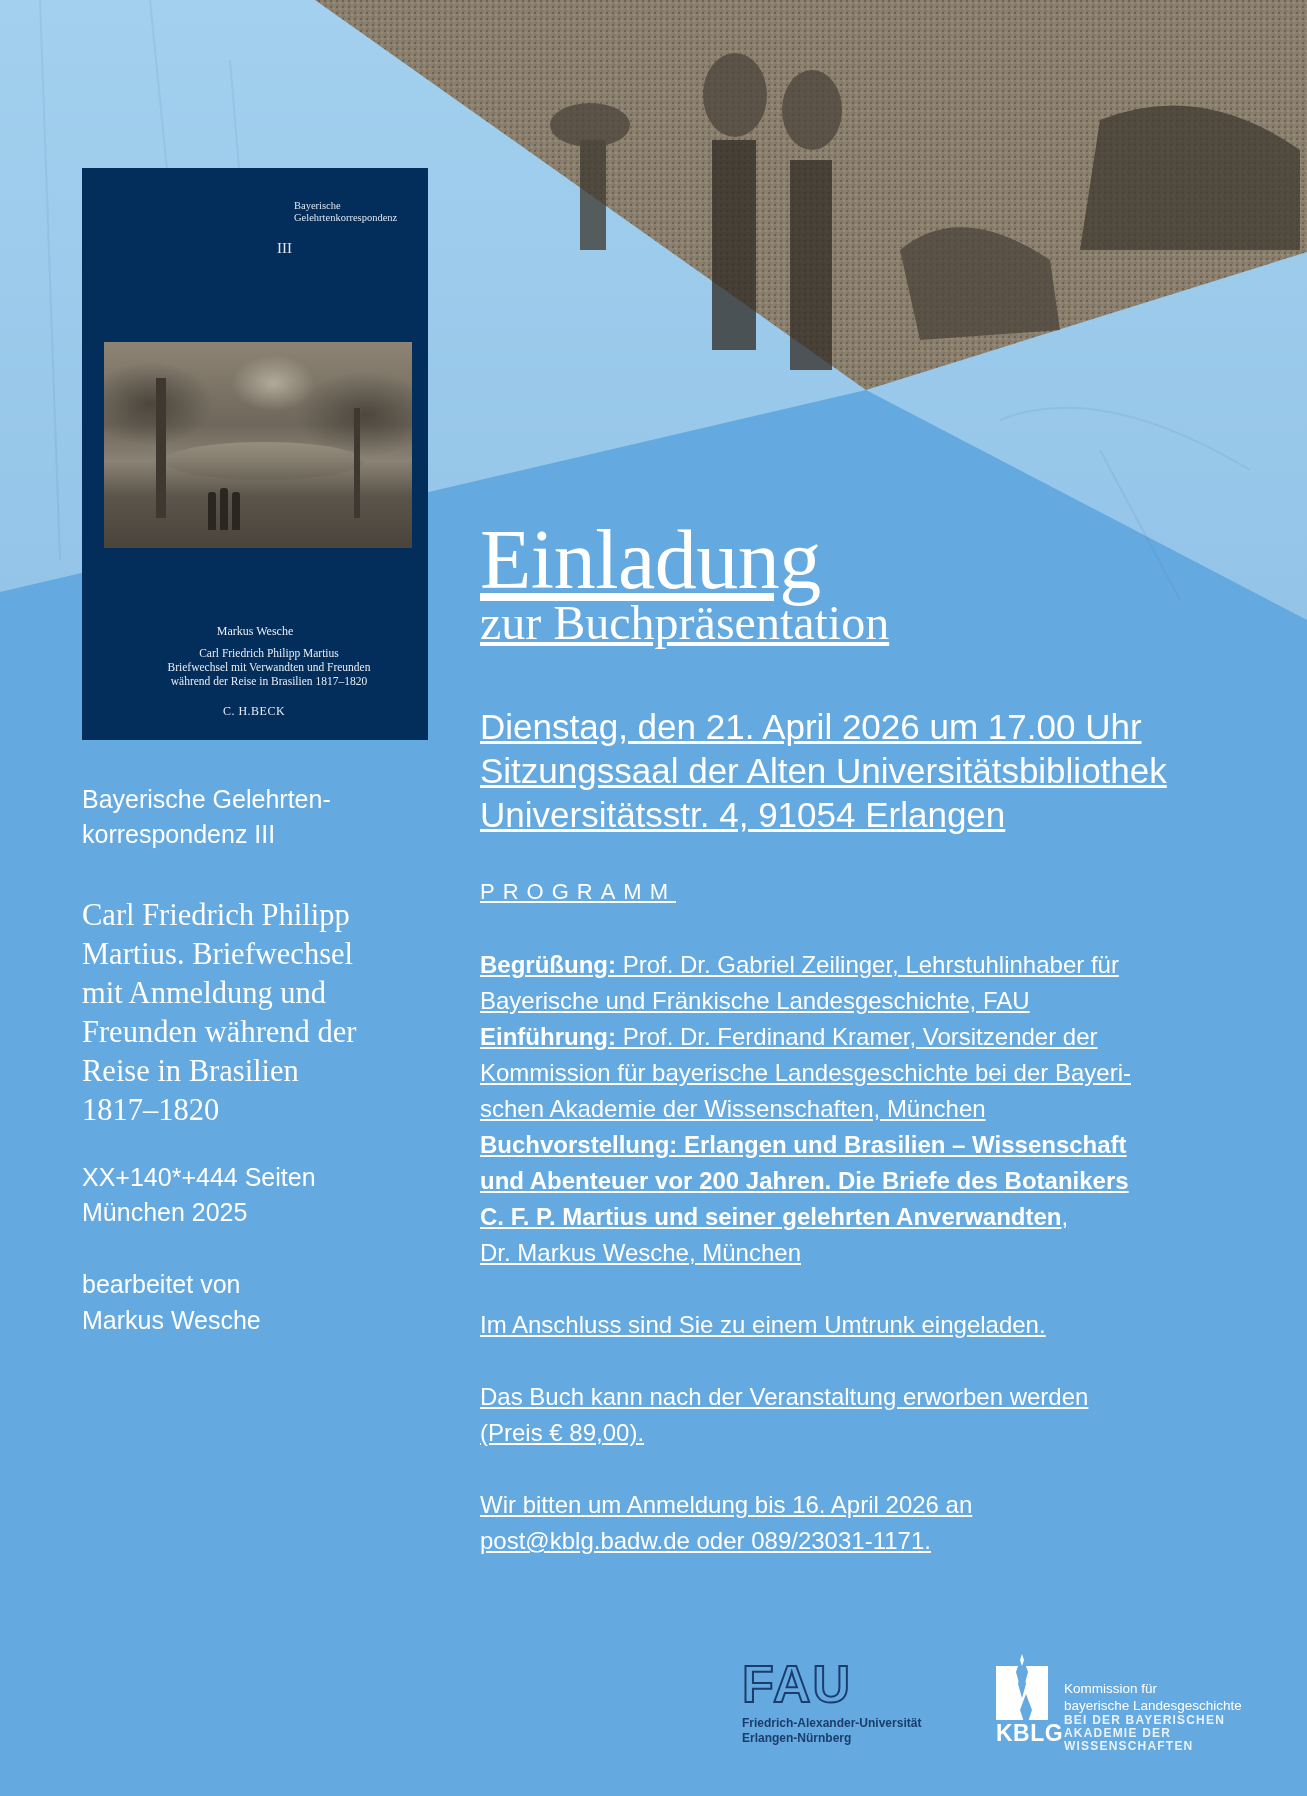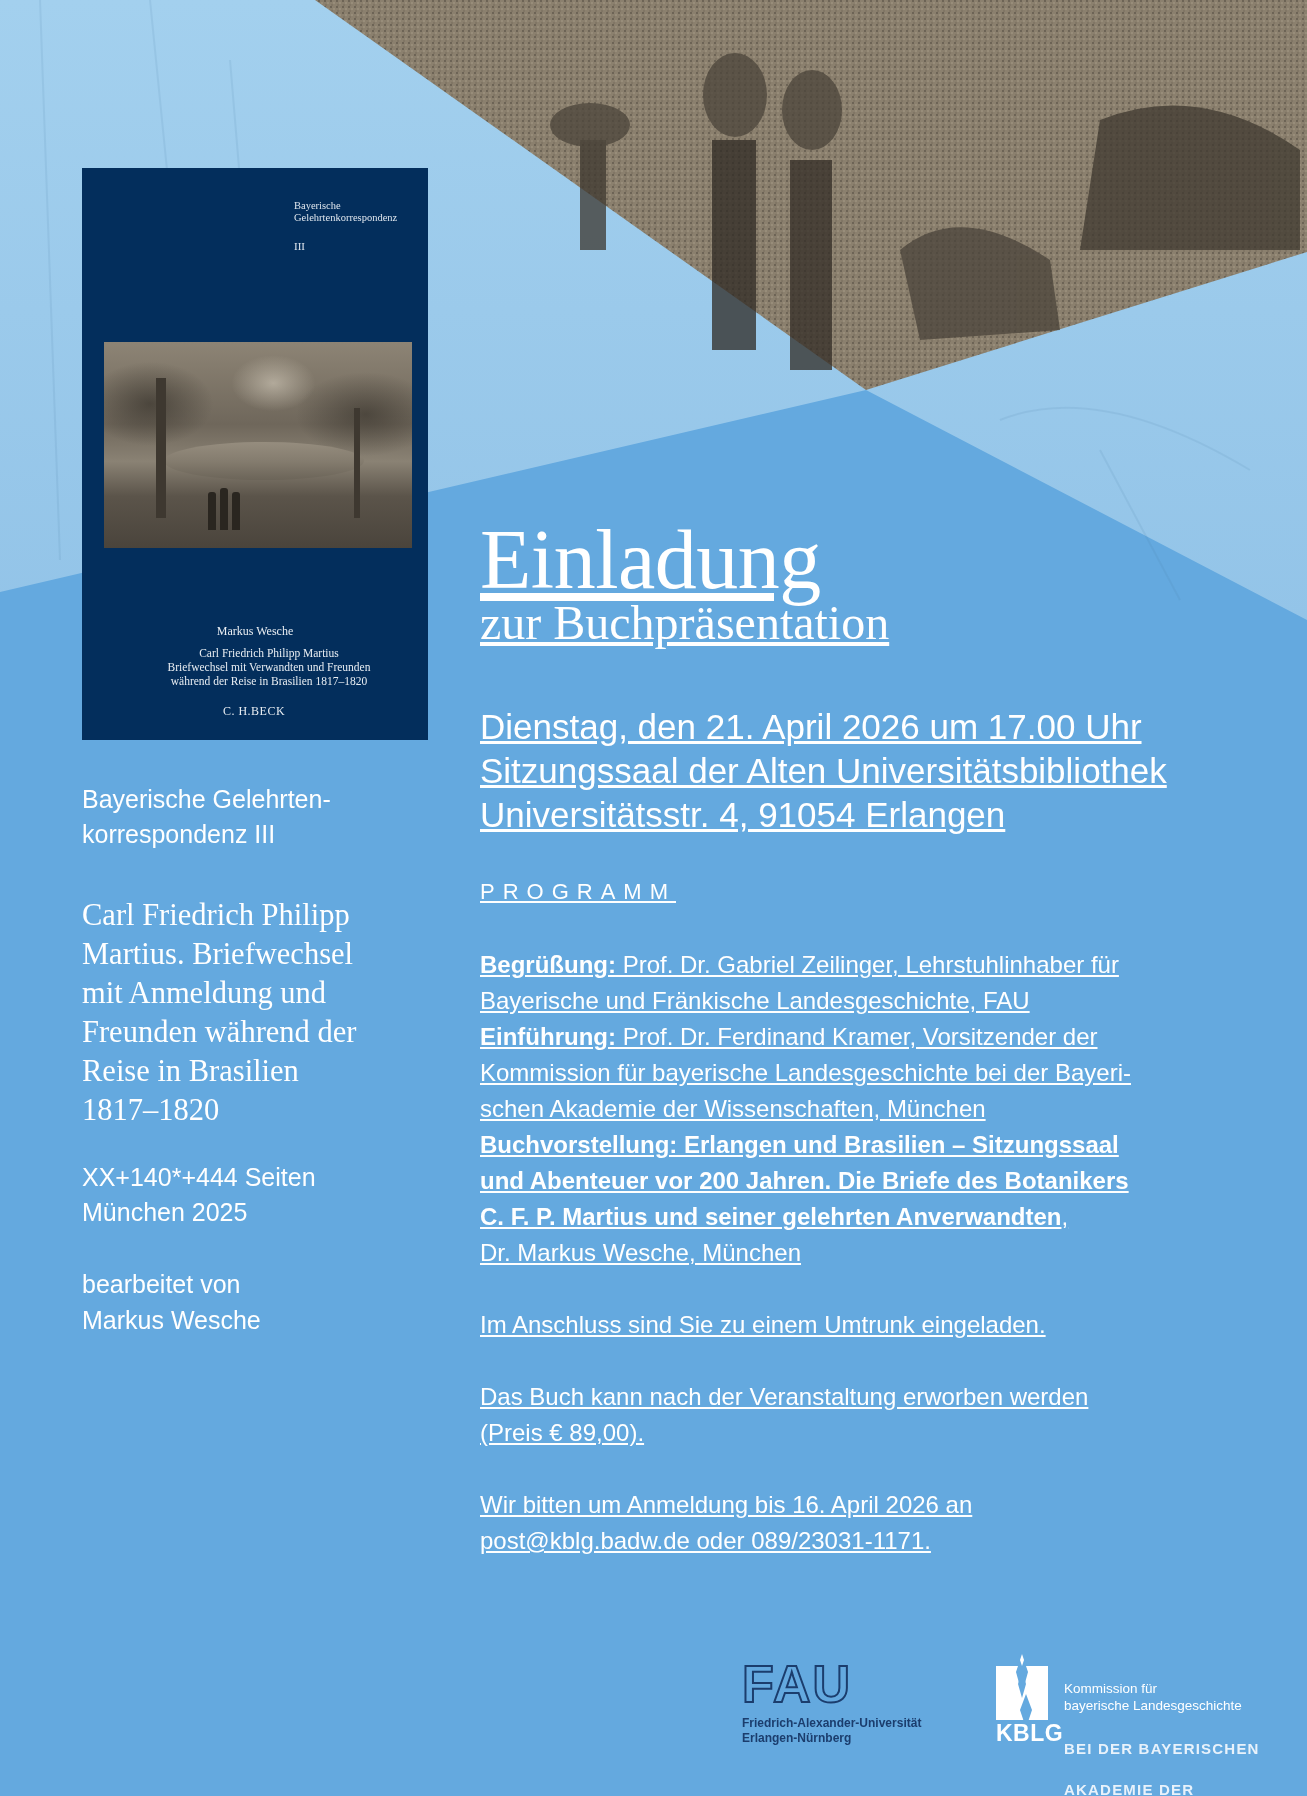--- a/index.html
+++ b/index.html
@@ -17,21 +17,21 @@
     
     .book-cover {
       position: absolute; left: 82px; top: 168px; width: 346px; height: 572px;
       background: #032e5c;
     }
     .cover-series {
       position: absolute; left: 212px; top: 32px; width: 130px;
       font-size: 10.5px; line-height: 12px; color: #dfe6ee;
     }
     .cover-volume {
-      position: absolute; left: 212px; top: 72px; font-size: 11px; color: #dfe6ee;
+      position: absolute; left: 195px; top: 72px; font-size: 15px; color: #dfe6ee;
     }
     .cover-image {
       position: absolute; left: 22px; top: 174px; width: 308px; height: 206px;
       background:
         radial-gradient(ellipse 60px 40px at 55% 20%, rgba(220,212,196,0.55), transparent 70%),
         radial-gradient(ellipse 90px 60px at 15% 30%, rgba(40,36,30,0.55), transparent 70%),
         radial-gradient(ellipse 100px 60px at 85% 35%, rgba(40,36,30,0.5), transparent 70%),
         linear-gradient(180deg, #8d8475 0%, #6f675b 40%, #8a8274 58%, #5b544a 75%, #4a443c 100%);
       overflow: hidden;
     }
@@ -88,21 +88,21 @@
       font-size: 52px; font-weight: bold; line-height: 52px; letter-spacing: 2px;
       color: transparent;
       -webkit-text-stroke: 2px #1b3d6d;
     }
     .fau-sub { font-size: 12px; line-height: 15px; color: #1b3d6d; font-weight: bold; margin-top: 6px; }
     .kblg-logo { position: absolute; left: 996px; top: 1654px; width: 300px; height: 92px; }
     .kblg-mark { position: absolute; left: 0; top: 0; width: 56px; height: 92px; }
     .kblg-box { position: absolute; left: 0; top: 12px; width: 52px; height: 54px; background: #ffffff; }
     .kblg-letters { position: absolute; left: 0; top: 66px; font-size: 23px; font-weight: bold; color: #ffffff; letter-spacing: 0.5px; }
     .kblg-text { position: absolute; left: 68px; top: 26px; font-size: 13.5px; line-height: 17px; color: #ffffff; }
-    .kblg-text-small { font-size: 15px; line-height: 13px; letter-spacing: 1.2px; font-weight: bold; color: #e8f2fb; margin-top: 28px; }
+    .kblg-text-small { font-size: 12px; line-height: 13px; letter-spacing: 1.2px; font-weight: bold; color: #e8f2fb; }
   </style>
 </head>
 <body>
 
 <svg class="bg-layer" width="1307" height="1796" viewBox="0 0 1307 1796">
   <defs>
     <pattern id="grain" width="6" height="6" patternUnits="userSpaceOnUse">
       <rect width="6" height="6" fill="#8b806e"></rect>
       <circle cx="1" cy="1" r="0.9" fill="#5e564a"></circle>
       <circle cx="4" cy="3" r="0.8" fill="#a89d89"></circle>
@@ -198,21 +198,21 @@
     <div>
       <div><b>Begrüßung:</b><span> Prof. Dr. Gabriel Zeilinger, Lehrstuhlinhaber für</span></div>
       <div>Bayerische und Fränkische Landesgeschichte, FAU</div>
     </div>
     <div>
       <div><b>Einführung:</b><span> Prof. Dr. Ferdinand Kramer, Vorsitzender der</span></div>
       <div>Kommission für bayerische Landesgeschichte bei der Bayeri-</div>
       <div>schen Akademie der Wissenschaften, München</div>
     </div>
     <div>
-      <div><b>Buchvorstellung: Erlangen und Brasilien – Sitzungssaal</b></div>
+      <div><b>Buchvorstellung: Erlangen und Brasilien – Wissenschaft</b></div>
       <div><b>und Abenteuer vor 200 Jahren. Die Briefe des Botanikers</b></div>
       <div><b>C. F. P. Martius und seiner gelehrten Anverwandten</b><span>,</span></div>
       <div>Dr. Markus Wesche, München</div>
     </div>
   </div>
 
   <div class="para sans">Im Anschluss sind Sie zu einem Umtrunk eingeladen.</div>
 
   <div class="para sans">
     <div>Das Buch kann nach der Veranstaltung erworben werden</div>

